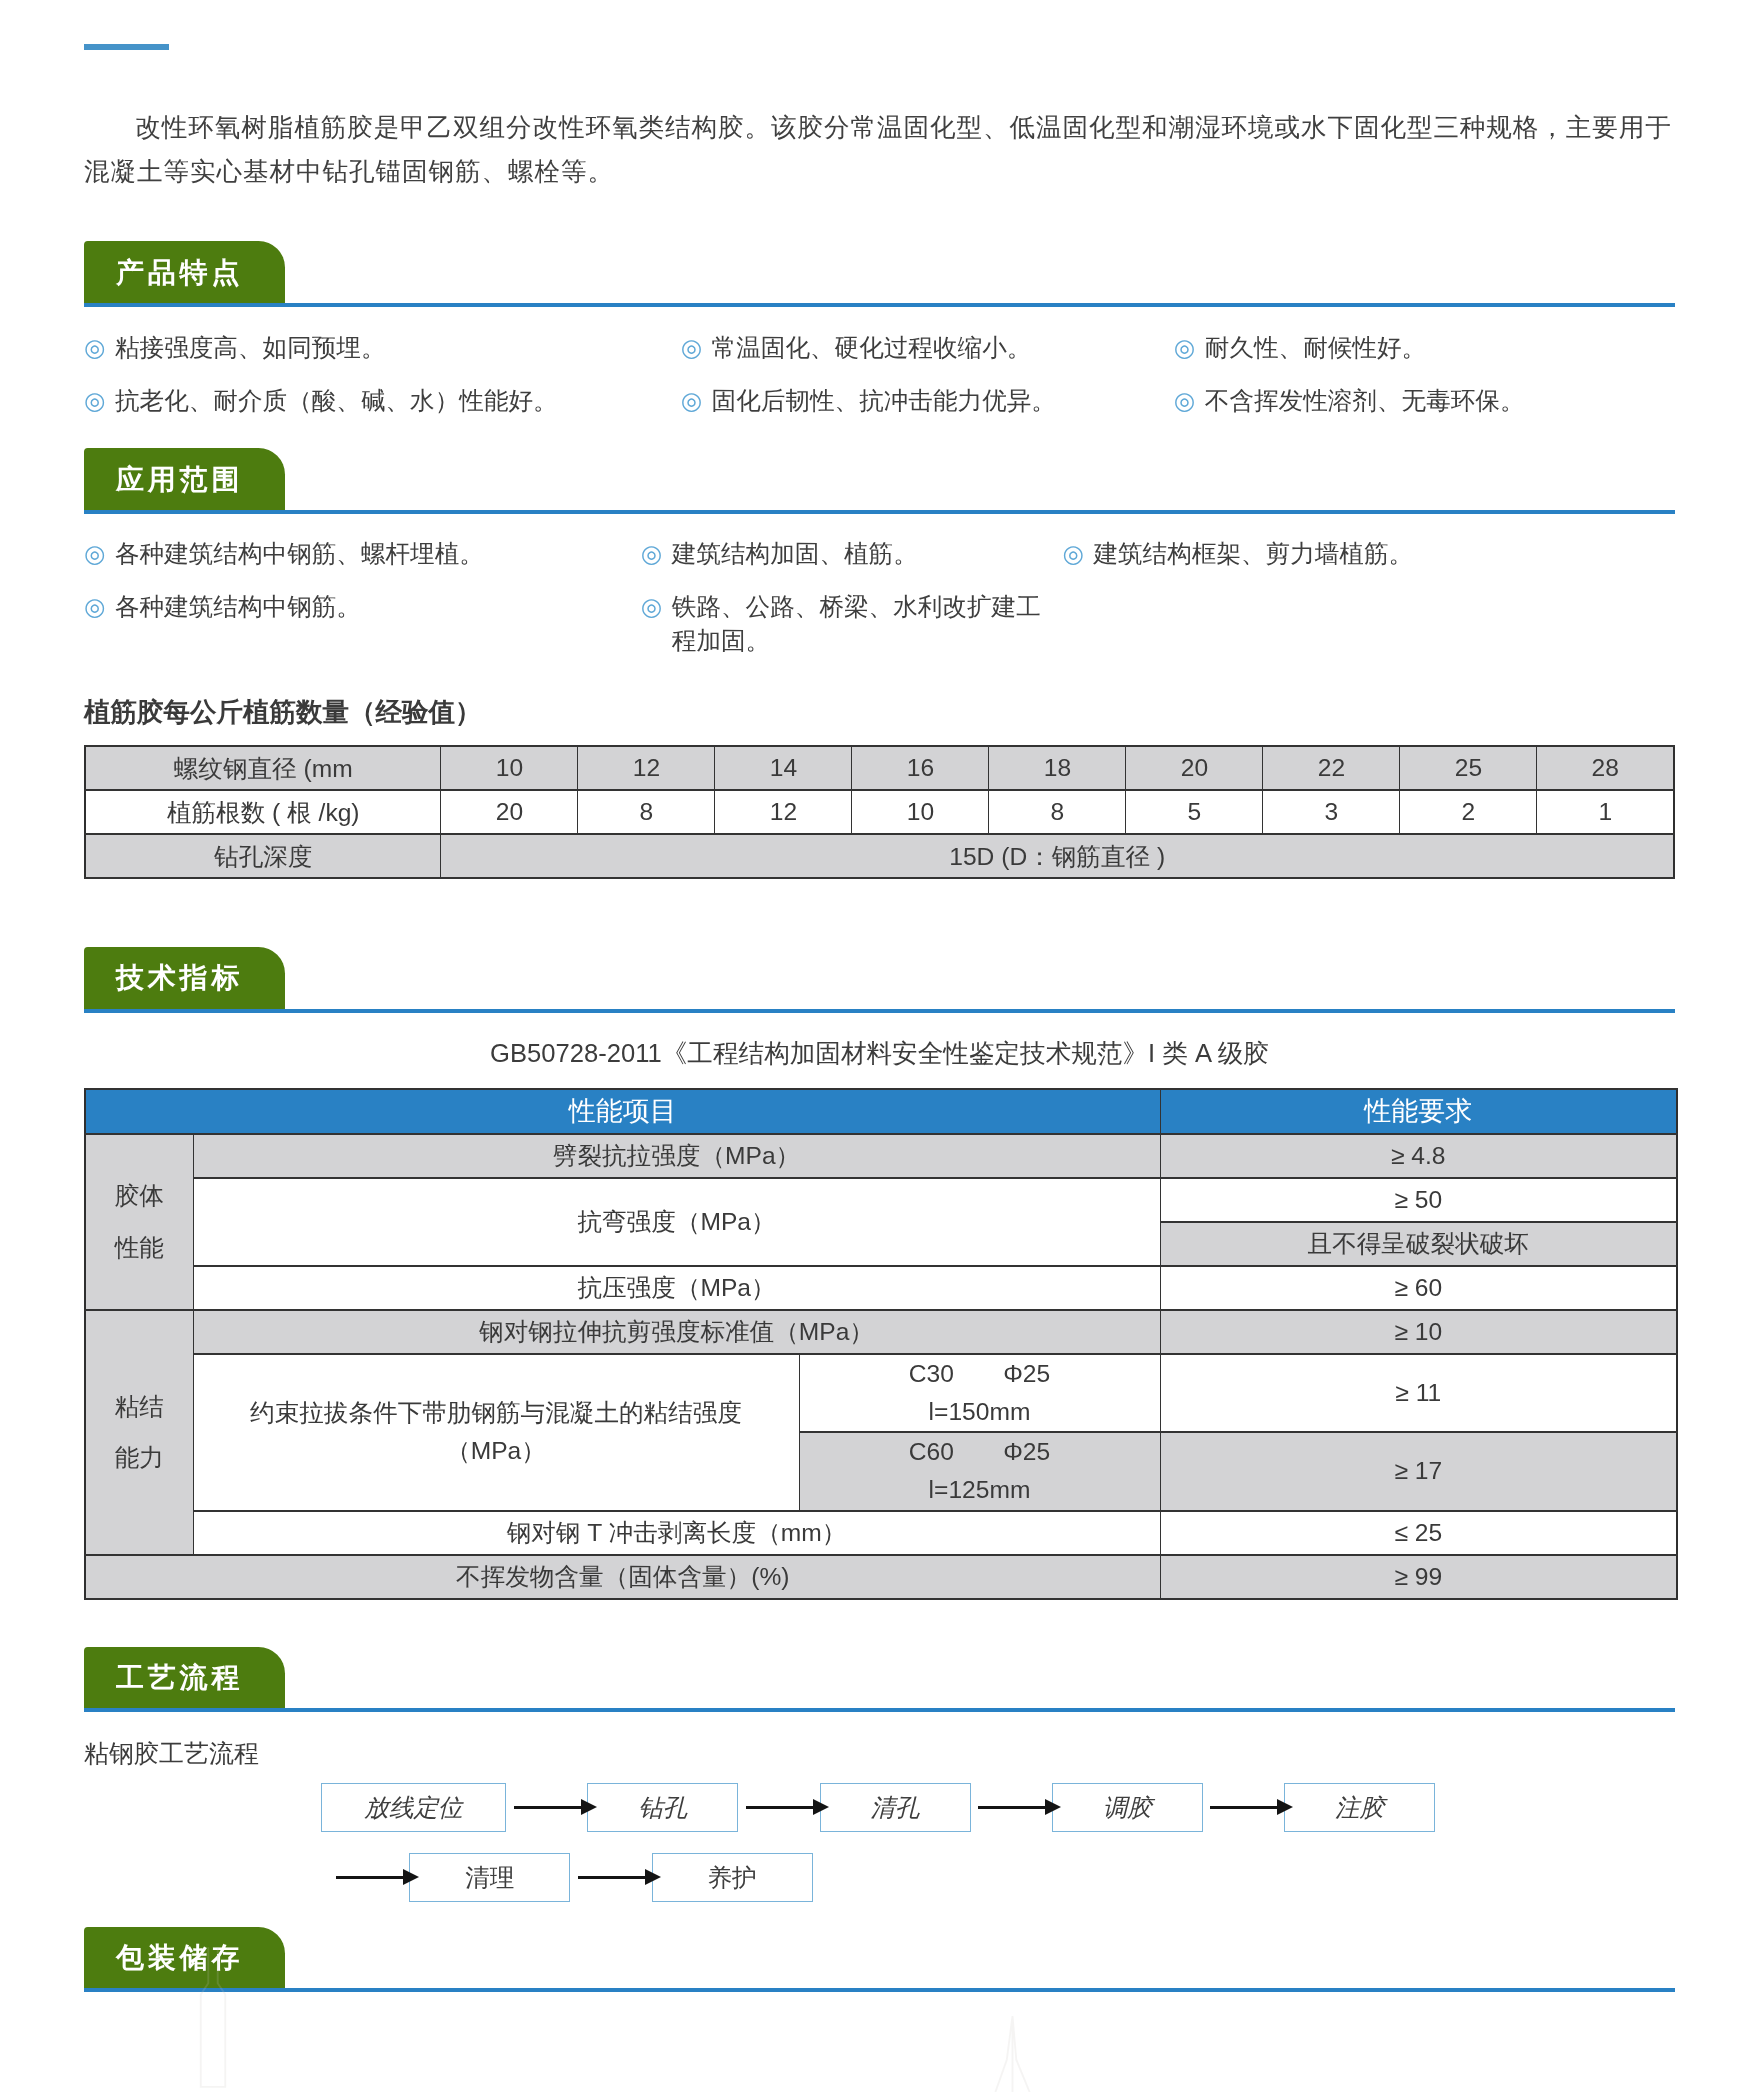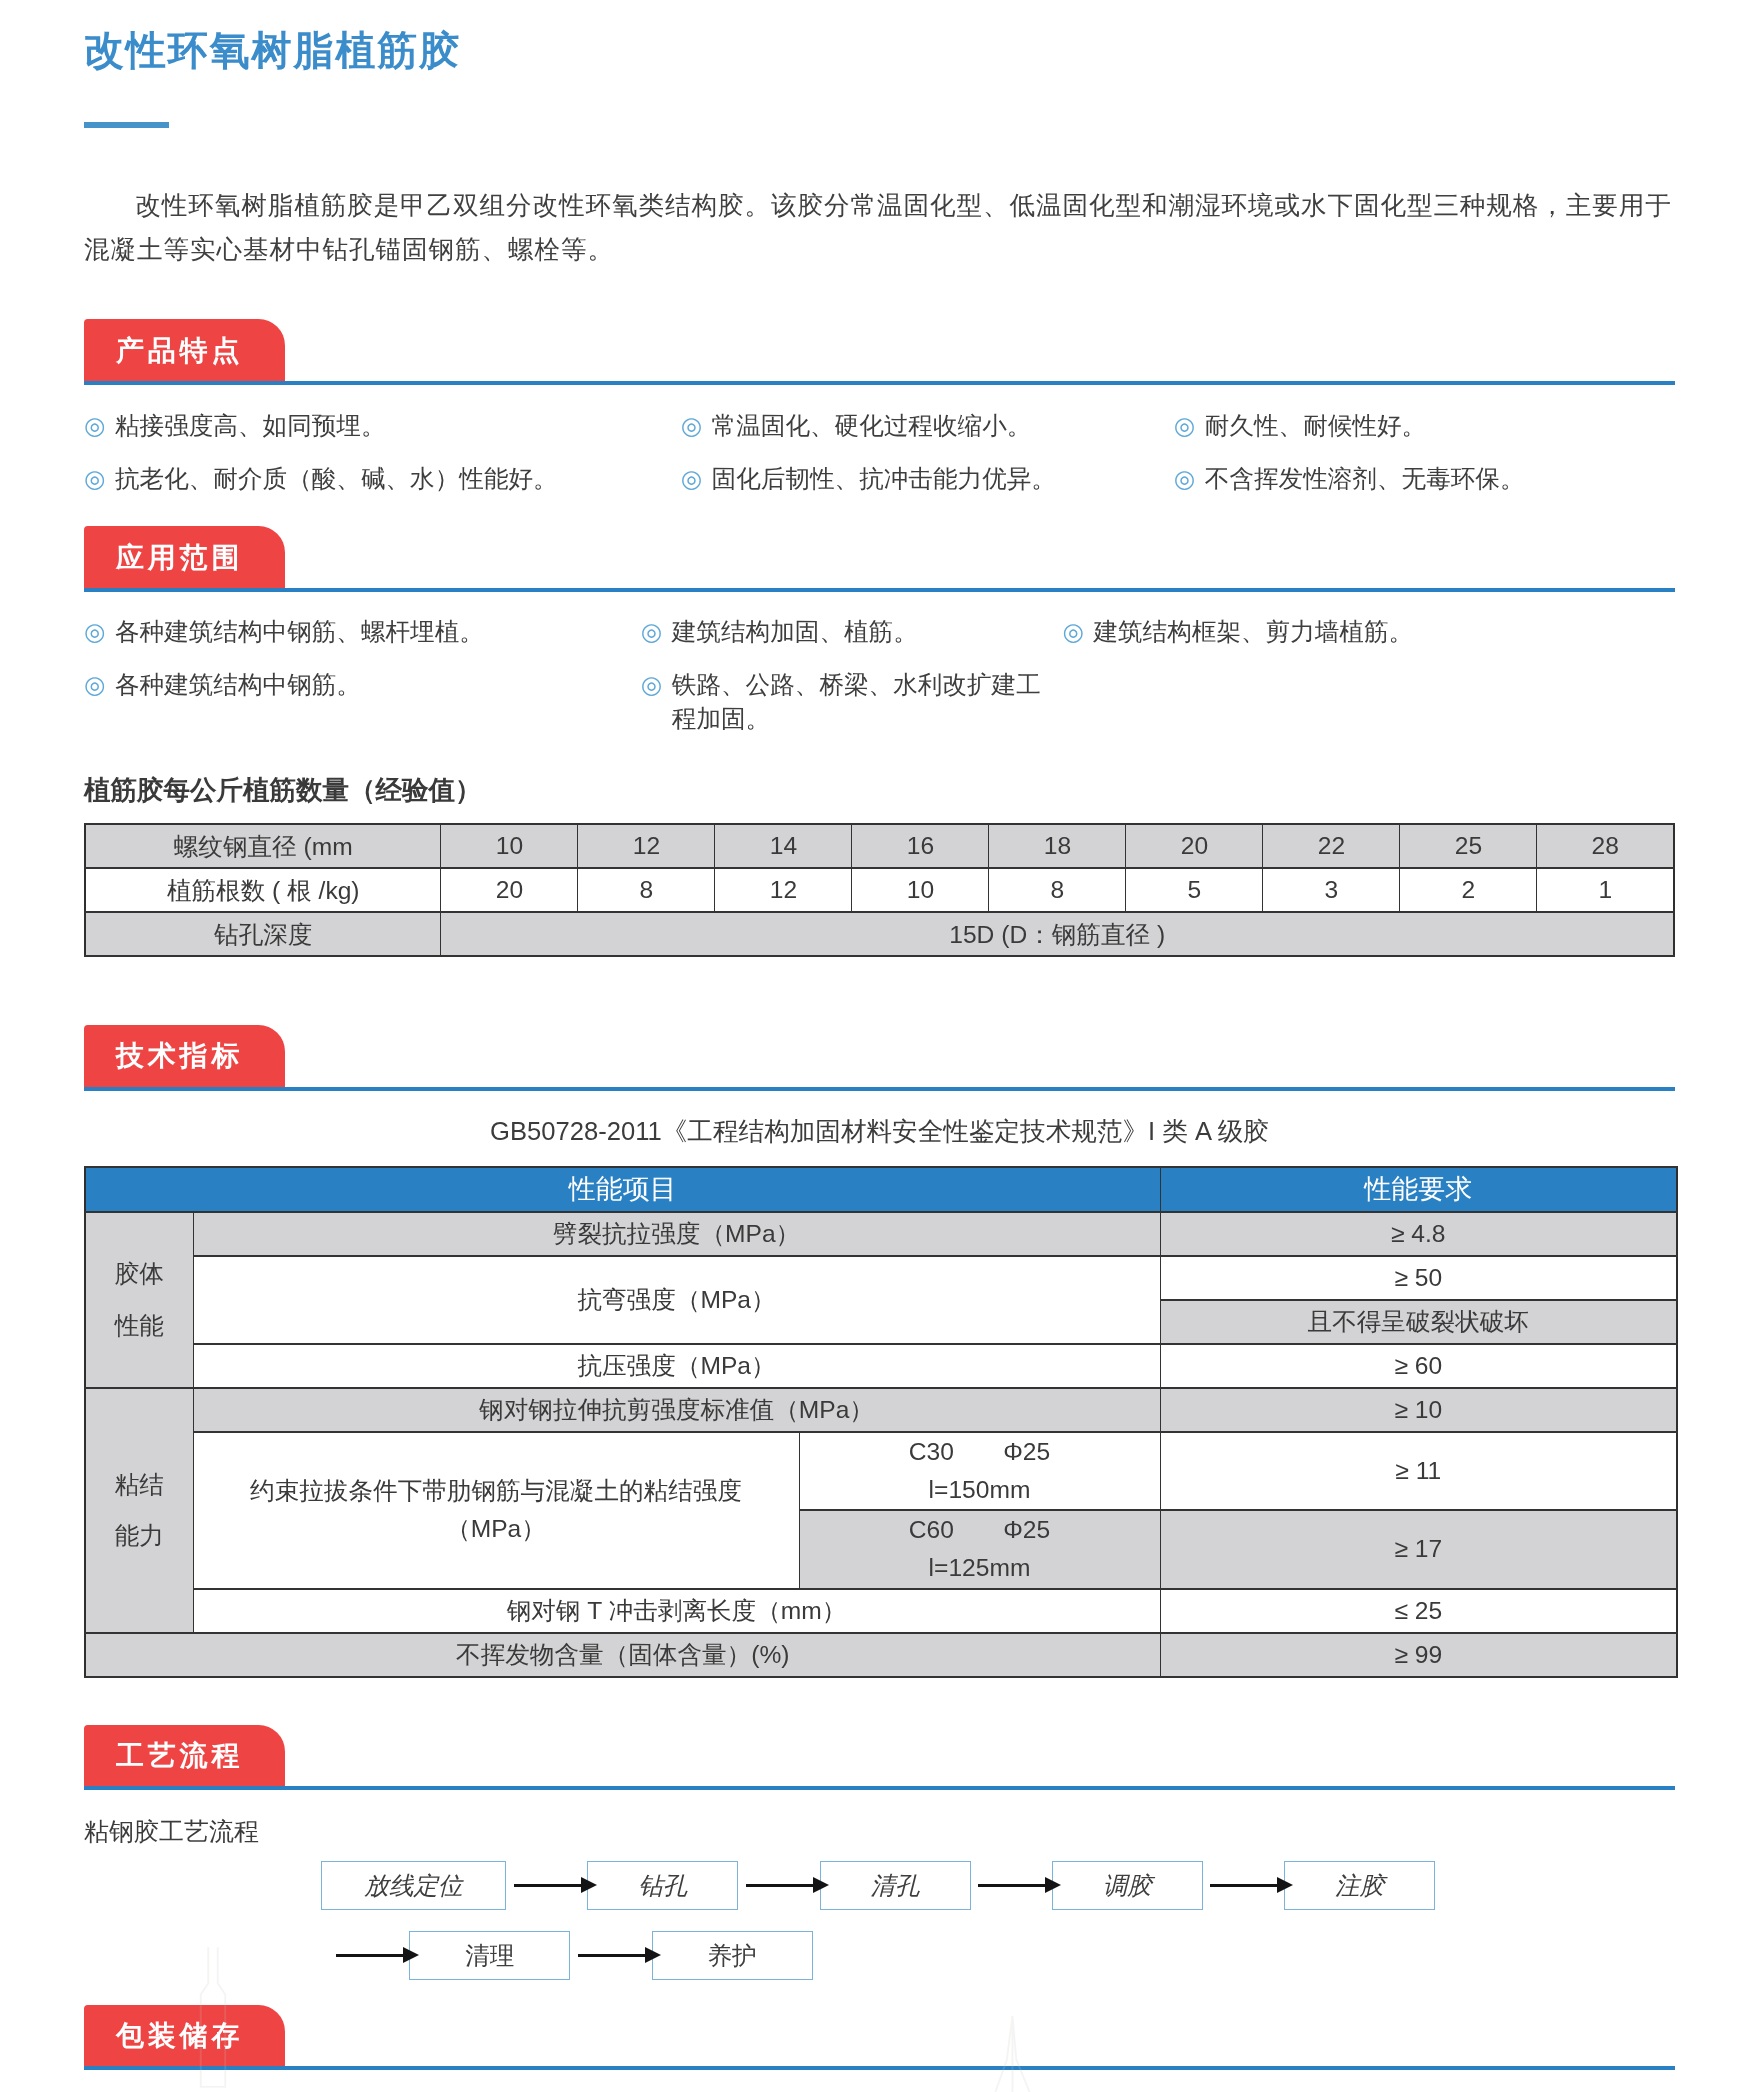--- a/index.html
+++ b/index.html
@@ -9,21 +9,21 @@
 
   
   .doc-title { padding-top:23px; font-size:40px; font-weight:bold; color:#3b8cca; letter-spacing:1.9px; }
   .title-dash { width:85px; height:5.7px; background:#4593c9; margin-top:44px; }
 
   .intro { margin-top:55px; font-size:25.6px; line-height:1.75; color:#404040;
            text-indent:2em; letter-spacing:0.9px; }
 
   
   .section-head { border-bottom:4.7px solid #2981c4; line-height:0; }
-  .badge { display:inline-block; background:#ef4444; color:#fff; font-size:28px; font-weight:bold;
+  .badge { display:inline-block; background:#4d7c0f; color:#fff; font-size:28px; font-weight:bold;
            letter-spacing:3.8px; line-height:37px; padding:12.3px 42px 12.3px 32px;
            border-radius:3.8px 26.5px 0 0;text-align:right; }
 
   
   .bullet { display:flex; align-items:flex-start; font-size:24.6px; color:#3e3e3e; line-height:34px; }
   .bullet .ic { color:#5fa8d7; font-size:24.6px; margin-right:9.5px; line-height:34px; }
   .grid-feat { margin-top:24.6px; display:grid; grid-template-columns:37.5% 31% 31.5%; row-gap:19px; }
   .grid-app  { margin-top:23px; display:grid; grid-template-columns:35% 26.5% 38.5%; row-gap:19px; }
 
   
@@ -59,21 +59,20 @@
                   border-bottom:8.5px solid transparent; }
 
   
   .wm { position:absolute; opacity:0.18; }
 </style>
 </head>
 <body>
 
 <div class="page">
 
-  <div class="doc-title">改性环氧树脂植筋胶</div>
   <div class="title-dash"></div>
 
   <p class="intro">改性环氧树脂植筋胶是甲乙双组分改性环氧类结构胶。该胶分常温固化型、低温固化型和潮湿环境或水下固化型三种规格，主要用于混凝土等实心基材中钻孔锚固钢筋、螺栓等。</p>
 
   <div class="section-head" style="margin-top:47px;">
     <div class="badge">产品特点</div>
   </div>
   <div class="grid-feat">
     <div class="bullet">
         <span class="ic">◎</span>

